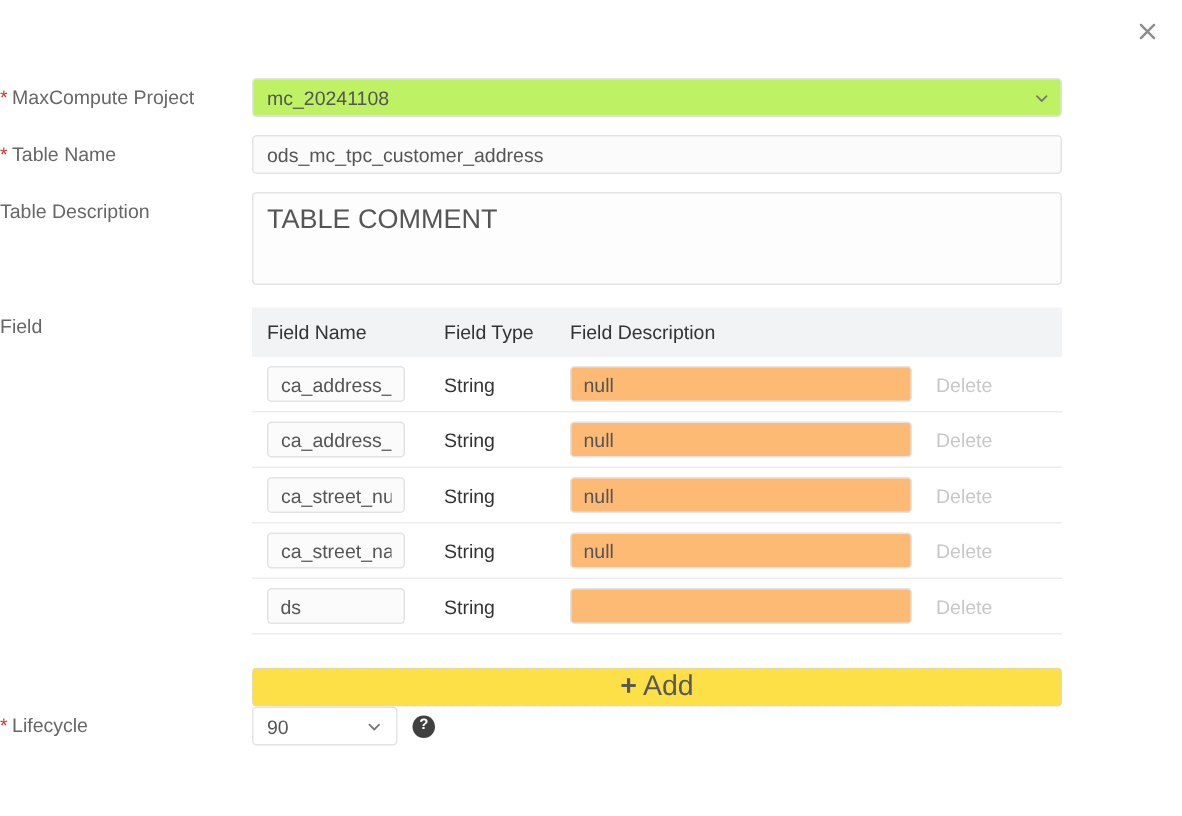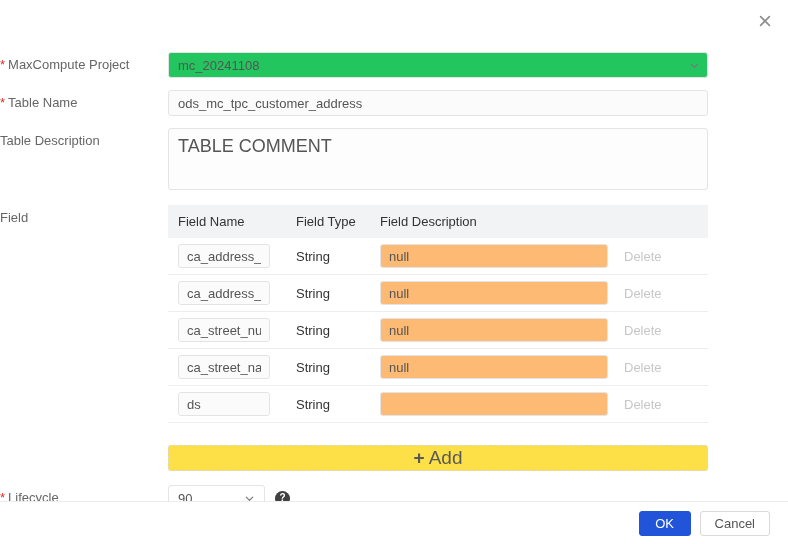--- a/index.html
+++ b/index.html
@@ -100,21 +100,21 @@
     font-size: 13px;
     color: #555555;
     outline: none;
   }
   .select-wrap {
     position: relative;
     width: 100%;
   }
   .select-wrap .txt-input {
     padding-right: 26px;
-    background: #22c55e;
+    background: #bef264;
   }
   .caret {
     position: absolute;
     right: 9px;
     top: 50%;
     transform: translateY(-50%);
     pointer-events: none;
     width: 10px;
     height: 10px;
     color: #777;
@@ -213,21 +213,21 @@
     border-radius: 3px;
     background: #fde047;
     color: #595959;
     font-family: "Liberation Sans", sans-serif;
     font-size: 19px;
     cursor: pointer;
   }
   .add-btn .plus { font-weight: bold; margin-right: 4px; }
 
   
-  .life-row { margin-top: 14px; display: flex; align-items: center; }
+  .life-row { margin-top: 0; display: flex; align-items: center; }
   .life-select-wrap {
     position: relative;
     width: 95px;
   }
   .life-select {
     width: 97px;
     height: 26px;
     box-sizing: border-box;
     border: 1px solid #e3e4e6;
     border-radius: 3px;
@@ -407,18 +407,14 @@
               </svg>
             </span>
           </div>
           <span class="help-icon">?</span>
         </div>
       </div>
 
     </div>
   </div>
 
-  <div class="dlg-footer">
-    <button class="btn btn-primary">OK</button>
-    <button class="btn btn-default">Cancel</button>
-  </div>
 
 </div>
 
 </body></html>

